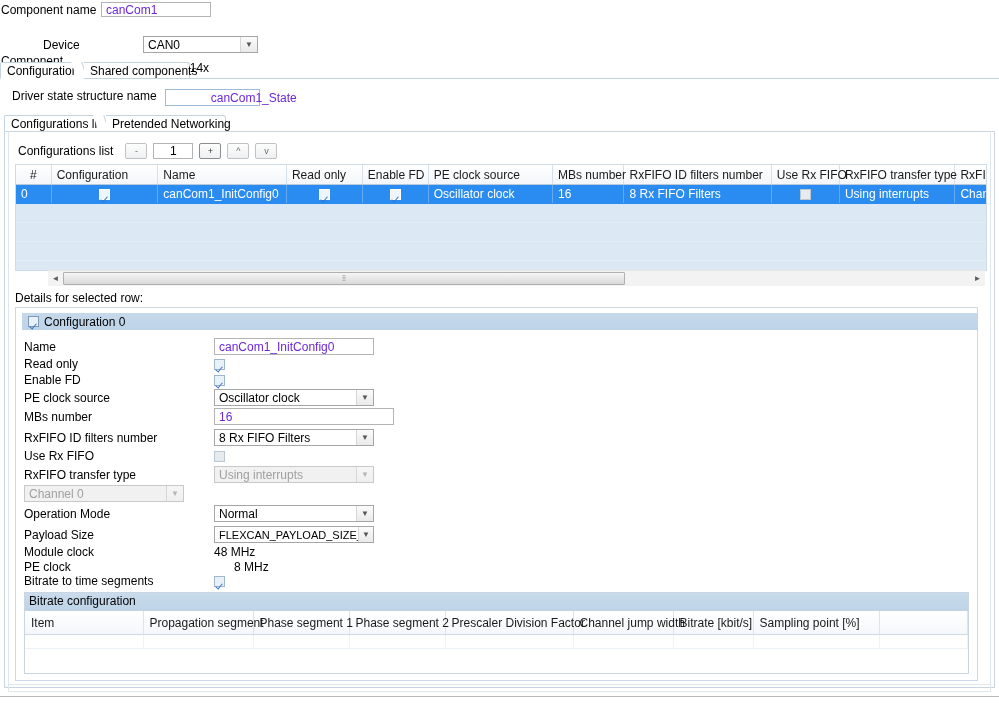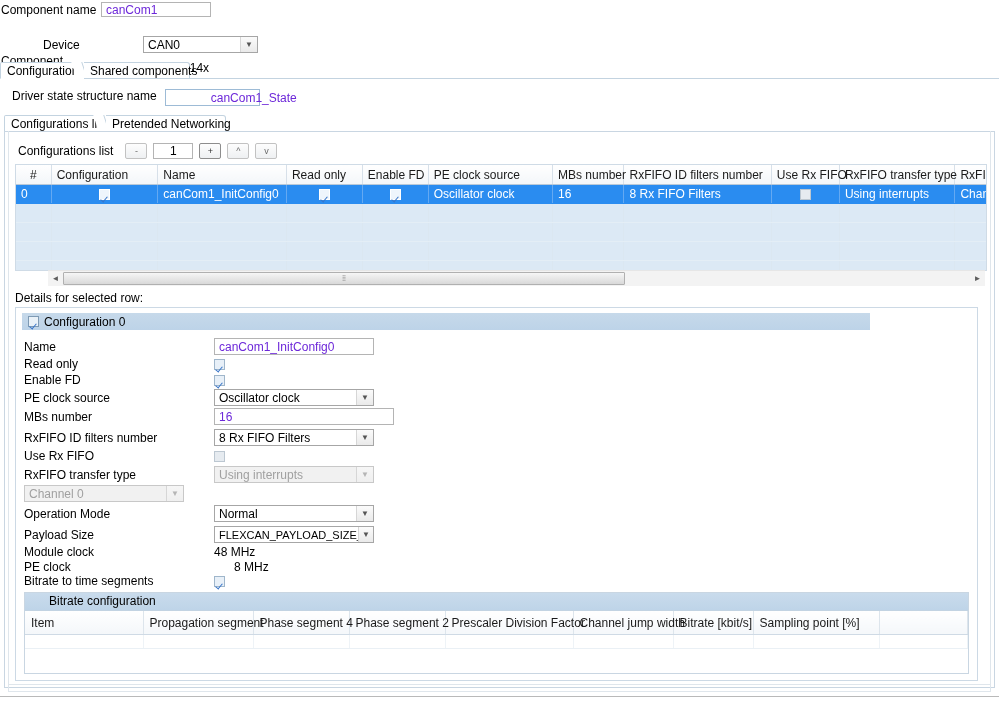--- a/index.html
+++ b/index.html
@@ -138,21 +138,21 @@
     display:flex;align-items:center;padding-left:6px;box-sizing:border-box;
     font-size:12px;color:#000;
   }
   .deth .cb{margin-right:5px;border-color:#7e9ab4;background:#e9f1f8;}
   .frow{position:absolute;display:flex;align-items:center;font-size:12px;}
   .flabel{color:#000;}
 
   
   .brpanel{position:absolute;border:1px solid #c9d6e2;background:#fff;box-sizing:border-box;}
   .brhdr{
-    height:17px;line-height:17px;padding-left:24px;
+    height:17px;line-height:17px;padding-left:4px;
     background:linear-gradient(#c9dbec,#bed4e8);
     font-size:12px;color:#000;border-bottom:1px solid #c2d3e2;
   }
   .brtable{border-collapse:collapse;table-layout:fixed;width:100%;}
   .brtable th{
     background:linear-gradient(#ffffff,#f4f7fa);
     border-right:1px solid #dde5ec;border-bottom:1px solid #cfdae5;
     font-weight:normal;font-size:12px;color:#1a1a1a;text-align:left;
     height:23px;padding:0 6px;white-space:nowrap;
   }
@@ -324,21 +324,21 @@
   <div class="hs-thumb" style="left:15px;width:562px;">
     <span class="hs-grip">⦙⦙</span>
   </div>
   <div class="hs-arrow" style="right:0;">►</div>
 </div>
 
 <div style="position:absolute;left:15px;top:291px;font-size:12px;">Details for selected row:</div>
 
 <div class="panel" style="left:15px;top:307px;width:963px;height:374px;border-color:#ccd9e5;"></div>
 
-<div class="deth" style="left:22px;top:313px;width:848px;height:17px;">
+<div class="deth" style="left:22px;top:313px;width:956px;height:17px;">
   <span class="cb checked"></span>
   <span>Configuration 0</span>
 </div>
 
 <div class="frow" style="left:24px;top:338px;width:400px;">
   <span class="flabel" style="width:190px;">Name</span>
   <span class="txtbox" style="width:160px;height:17px;line-height:16px;">canCom1_InitConfig0</span>
 </div>
 
 <div class="frow" style="left:24px;top:357px;">
@@ -434,21 +434,21 @@
       <col style="width:128px">
         <col style="width:100px">
         <col style="width:80px">
         <col style="width:126px">
         <col>
     </colgroup>
     <thead>
       <tr>
         <th>Item</th>
         <th>Propagation segment</th>
-        <th>Phase segment 4</th>
+        <th>Phase segment 1</th>
         <th>Phase segment 2</th>
         <th>Prescaler Division Factor</th>
         <th>Channel jump width</th>
         <th>Bitrate [kbit/s]</th>
         <th>Sampling point [%]</th>
         <th></th>
       </tr>
     </thead>
     <tbody>
       <tr class="pad">

